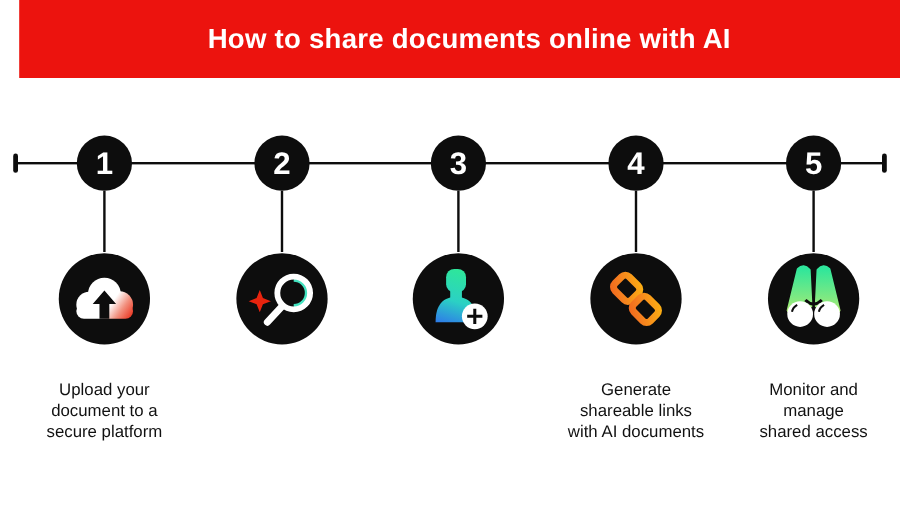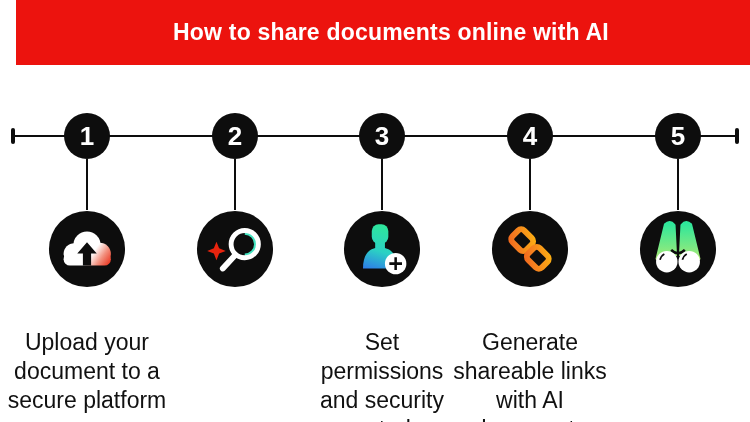--- a/index.html
+++ b/index.html
@@ -44,22 +44,22 @@
     z-index:2;
   }
   .connector{
     width:2px;height:51px;background:var(--ink);
   }
   .icon-wrap{
     width:78px;height:78px;
   }
   .icon-wrap svg{display:block;width:78px;height:78px;}
   .label{
-    margin-top:40px;
-    font-size:23px;line-height:1.26;color:#111;
+    margin-top:28px;
+    font-size:14px;line-height:1.26;color:#111;
     text-align:center;white-space:pre-line;
   }
 </style>
 </head>
 <body>
 
 <header class="banner">
   <h1>How to share documents online with AI</h1>
 </header>
 
@@ -125,23 +125,20 @@
         <circle cx="40" cy="40" r="39" fill="#0d0d0d"></circle>
         <g fill="url(#g-person)">
           <rect x="29.5" y="14.5" width="17" height="20" rx="7"></rect>
           <path d="M20.5 60 C20.5 45 27 38.5 38 38.5 C49 38.5 55.5 45 55.5 60 Z"></path>
           <rect x="33" y="30" width="10" height="11"></rect>
         </g>
         <circle cx="54" cy="55" r="11" fill="#ffffff"></circle>
         <path d="M54 48.5 V61.5 M47.5 55 H60.5" stroke="#0d0d0d" stroke-width="2.6"></path>
       </svg>
     </div>
-    <div class="label">Set permissions
-and security
-controls</div>
   </div>
 
   <div class="step" style="left:450px;">
     <div class="num">4</div>
     <div class="connector"></div>
     <div class="icon-wrap">
       <svg viewBox="0 0 80 80">
         <defs>
           <linearGradient id="g-links" gradientUnits="userSpaceOnUse" x1="58" y1="14" x2="22" y2="66">
             <stop offset="0" stop-color="#ffc20e"></stop>
@@ -178,14 +175,17 @@
           <path d="M27 15 Q31.5 10.5 36 15.5 L37.5 46 L18.5 50 Z"></path>
           <path d="M53 15 Q48.5 10.5 44 15.5 L42.5 46 L61.5 50 Z"></path>
         </g>
         <path d="M33 41 Q40 48 47 41" fill="none" stroke="#0d0d0d" stroke-width="2.6"></path>
         <circle cx="28.5" cy="53" r="11" fill="#ffffff"></circle>
         <circle cx="51.5" cy="53" r="11" fill="#ffffff"></circle>
         <path d="M21.5 51 A9 9 0 0 1 26 45.2" fill="none" stroke="#0d0d0d" stroke-width="1.8"></path>
         <path d="M44.5 51 A9 9 0 0 1 49 45.2" fill="none" stroke="#0d0d0d" stroke-width="1.8"></path>
       </svg>
     </div>
+    <div class="label">Monitor and
+manage
+shared access</div>
   </div>
 </div>
 
 </body></html>

